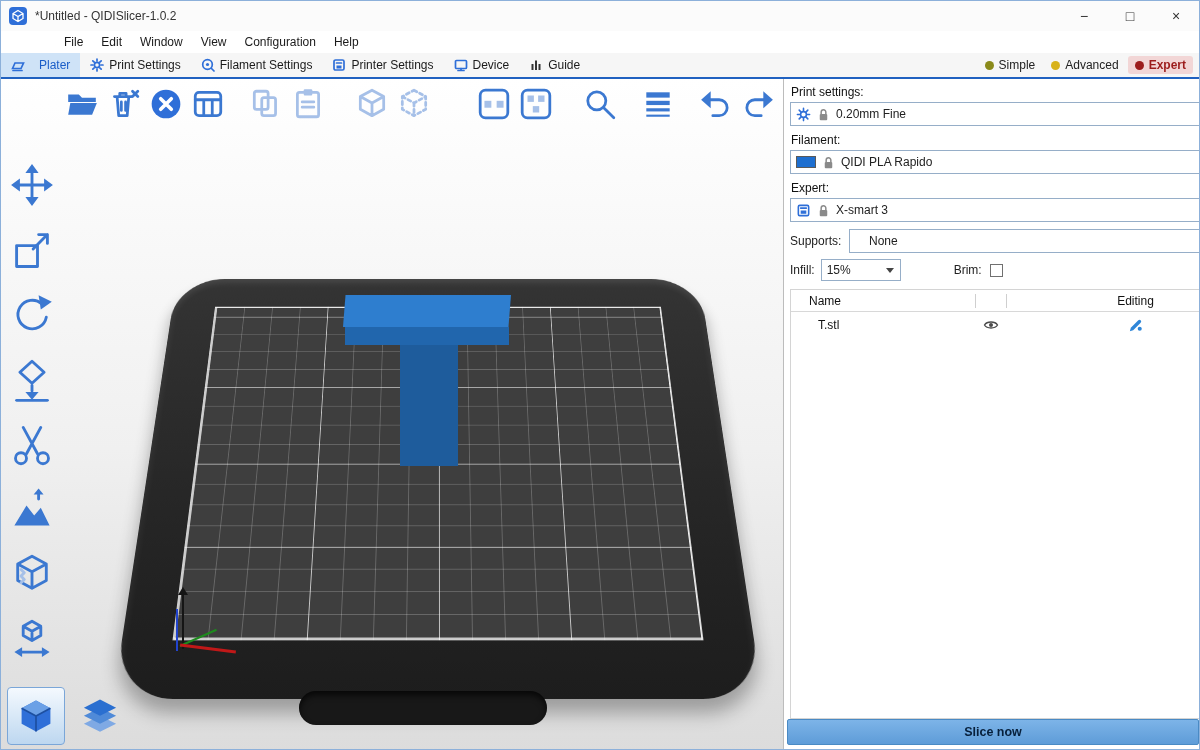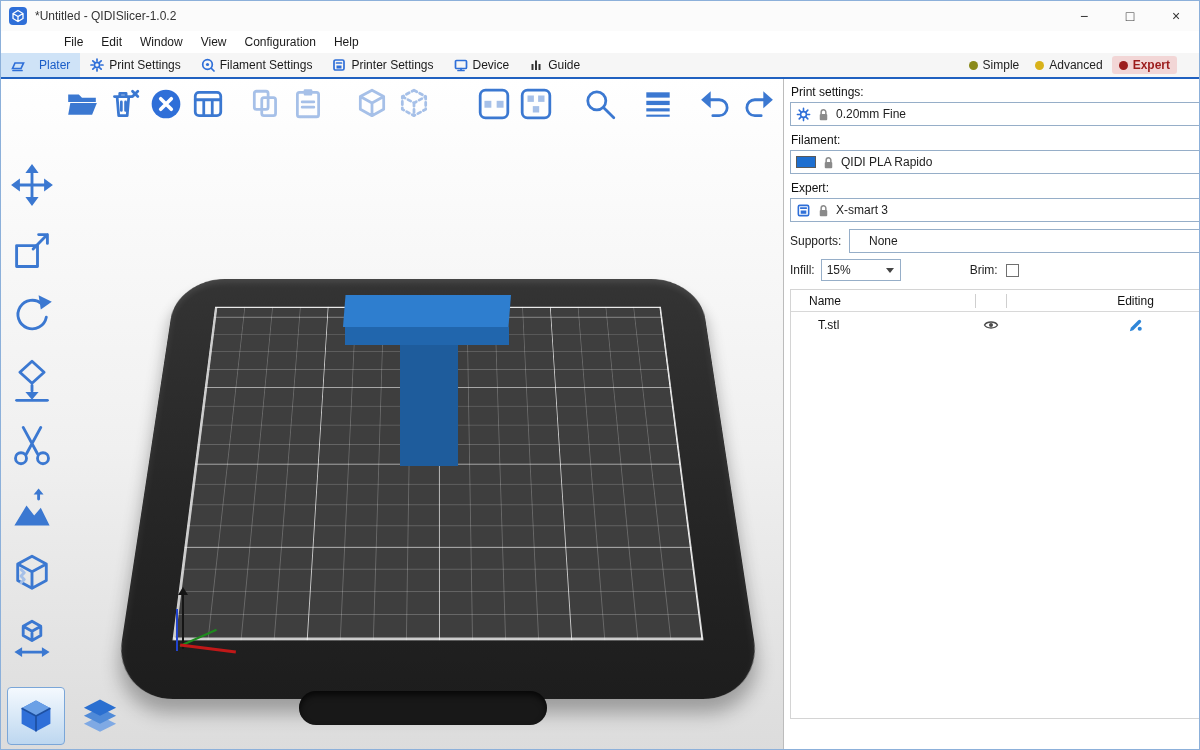--- a/index.html
+++ b/index.html
@@ -20,21 +20,21 @@
 
 .menubar { position:absolute; left:0; top:30px; width:100%; height:22px; background:#fff;
   display:flex; align-items:flex-start; padding-left:6px;margin-left:48px; }
 .menu-item { padding:0 9px; height:22px; display:flex; align-items:center; color:#1a1a1a; }
 
 
 .tabbar { position:absolute; left:0; top:52px; width:100%; height:26px; background:#f6f6f6;
   border-bottom:2px solid #2061c0; display:flex; align-items:stretch; }
 .tab { display:flex; align-items:center; gap:5px; padding:0 10px; color:#1a1a1a; }
 .tab.active { background:#cfe3f7; color:#1a5dc8;gap:14px; }
-.modes { margin-left:auto; display:flex; align-items:center; gap:2px; padding-right:22px; }
+.modes { margin-left:auto; display:flex; align-items:center; gap:2px; padding-right:6px; }
 .mode { display:flex; align-items:center; gap:5px; padding:2px 7px; border-radius:3px; }
 .mode.active { background:#f2d6d6; color:#9c1c1c; font-weight:bold; }
 .dot { width:9px; height:9px; border-radius:50%; flex:none; }
 .dot-simple { background:#8a8a1a; } .dot-advanced { background:#d8b21a; } .dot-expert { background:#9c1c1c; }
 
 
 .viewport { position:absolute; left:0; top:78px; width:782px; height:672px; overflow:hidden;
   background:linear-gradient(180deg,#ffffff 0%,#f0f0f0 55%,#dcdcdc 100%); }
 
 .top-toolbar { position:absolute; left:62px; top:5px; display:flex; align-items:center; }
@@ -91,21 +91,21 @@
 .combo-sm { height:22px; }
 .chev { margin-left:auto; width:0; height:0; border-left:4px solid transparent;
   border-right:4px solid transparent; border-top:5px solid #444; flex:none; }
 .gearbtn { width:18px; height:18px; flex:none; display:flex; align-items:center; justify-content:center; }
 .swatch { width:20px; height:12px; background:#1e6fd0; border:1px solid #5a5a5a; flex:none; }
 .supports-row { display:flex; align-items:center; margin-bottom:6px; }
 .supports-row .sb-inline { width:57px; }
 .infill-row { display:flex; align-items:center; margin-bottom:0; }
 .infill-row .sb-inline { margin-right:6px; }
 .infill-combo { width:80px; flex:none; }
-.brim-label { margin-left:33px; margin-right:8px;padding-left:36px; }
+.brim-label { margin-left:17px; margin-right:8px;padding-left:36px; }
 .checkbox { width:13px; height:13px; border:1px solid #707070; background:#fff; }
 
 .objlist { margin-top:8px; height:430px; border:1px solid #d4d4d4; background:#fff; position:relative; }
 .ol-header { height:22px; border-bottom:1px solid #d8d8d8; display:flex; align-items:center; }
 .ol-name-h { padding-left:18px; width:184px; color:#111; }
 .col-sep { width:1px; height:14px; background:#cfcfcf; flex:none; }
 .ol-eye-col { width:30px; flex:none; display:flex; align-items:center; justify-content:center; }
 .ol-edit-h { flex:1; text-align:center; color:#111; }
 .ol-row { height:26px; display:flex; align-items:center; }
 .ol-row-name { padding-left:27px; width:158px; color:#111; }
@@ -507,15 +507,18 @@
         </span>
         <span class="ol-edit-cell">
           <svg width="15" height="15" viewBox="0 0 16 16">
             <path fill="#2f86d8" d="M2 14 L3 10.5 L11 2.5 a1.6 1.6 0 0 1 2.5 2.5 L5.5 13 Z"></path>
             <circle cx="12.5" cy="11.5" r="2.2" fill="#2f86d8"></circle>
           </svg>
         </span>
       </div>
     </div>
 
+    <div class="slice-btn">
+      <span>Slice now</span>
+    </div>
 
   </div>
 </div>
 
 </body></html>

